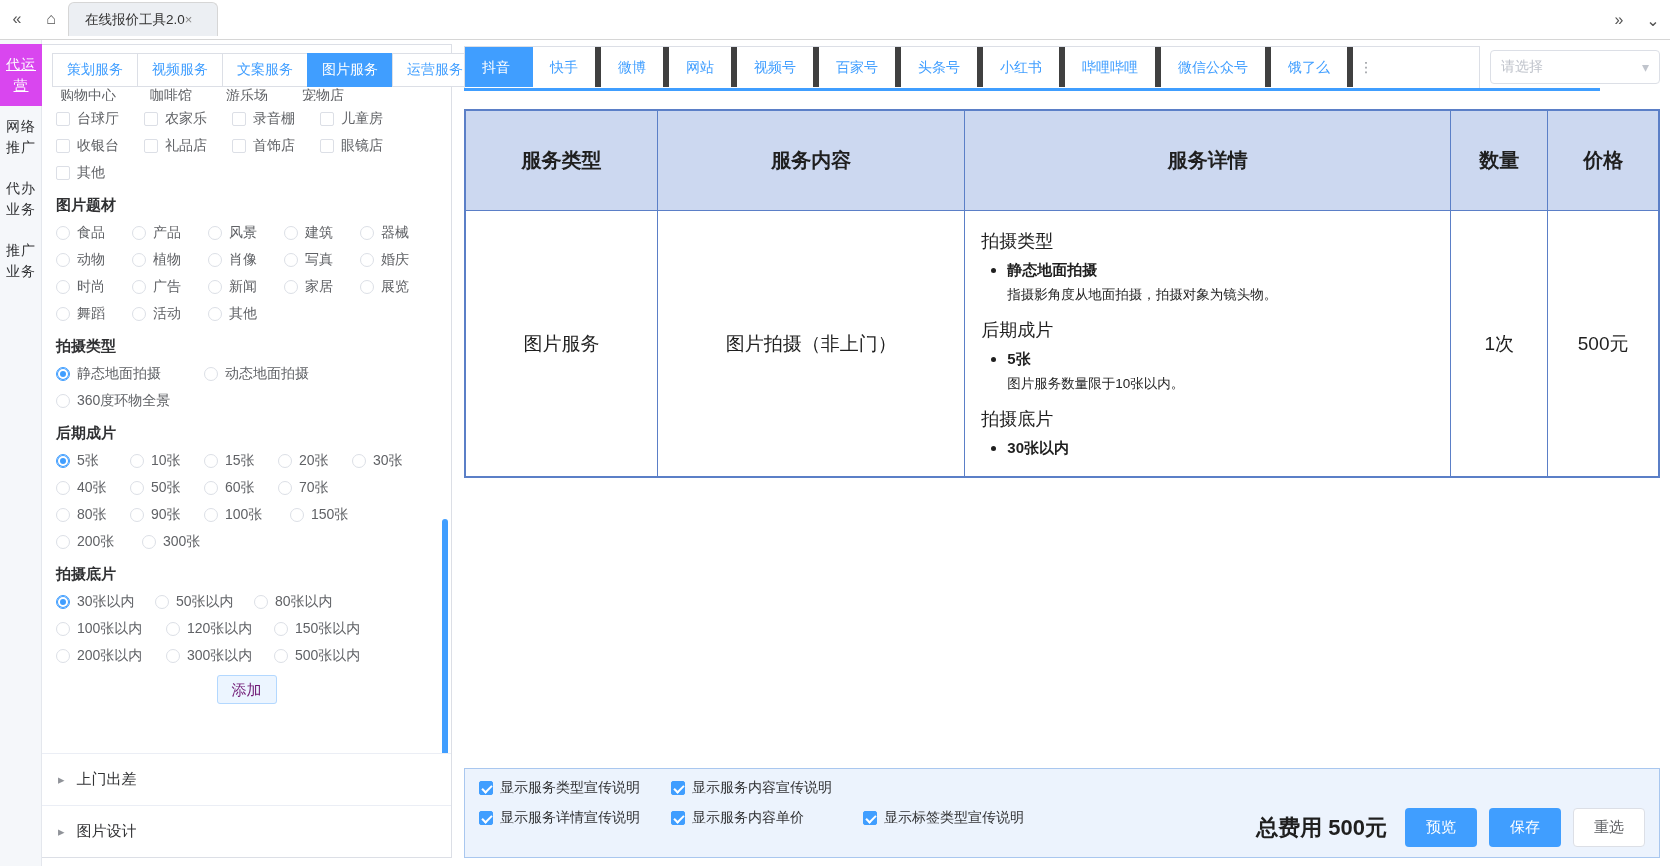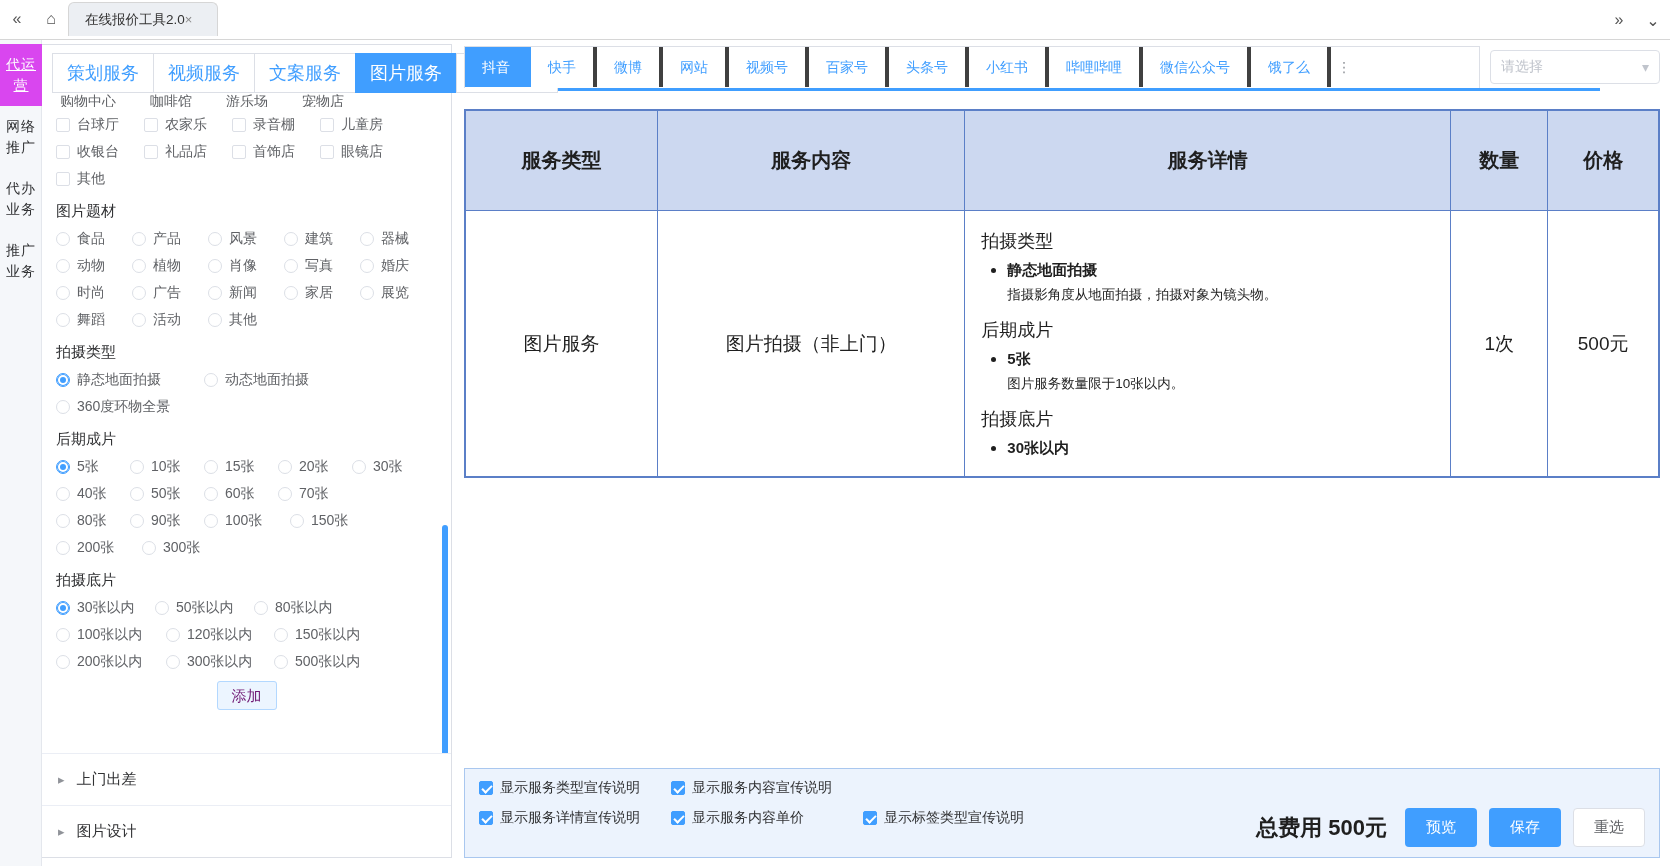--- a/index.html
+++ b/index.html
@@ -93,21 +93,21 @@
   }
   .seg-tabs {
     display: flex;
     padding: 8px 10px 0 10px;
     gap: 0;
   }
   .seg-tab {
     padding: 7px 14px;
     border: 1px solid #dcdfe6;
     border-right: none;
-    font-size: 18px;
+    font-size: 14px;
     color: #409eff;
     background: #fff;
     cursor: pointer;
     white-space: nowrap;
   }
   .seg-tab:last-child { border-right: 1px solid #dcdfe6; }
   .seg-tab.active { background: #409eff; color: #fff; border-color: #409eff; }
 
   .scroll-area {
     flex: 1;
@@ -166,21 +166,21 @@
   .circle.on::after {
     content: "";
     position: absolute;
     left: 3px; top: 3px;
     width: 6px; height: 6px;
     border-radius: 50%;
     background: #409eff;
   }
   .circle.on { box-shadow: inset 0 0 0 1px #409eff; }
   .group-title {
-    font-weight: normal;
+    font-weight: bold;
     font-size: 15px;
     color: #303133;
     margin: 14px 0 6px 0;
   }
   .w-food > .radio-item { width: 68px; }
   .opt-w1 > .radio-item { width: 66px; }
   .opt-w2 > .radio-item { width: 91px; }
   .opt-chk > .chk { width: 80px; }
 
   .add-btn-wrap { text-align: center; margin: 16px 0 10px 0; }
@@ -232,21 +232,21 @@
   .plat-tabs {
     display: flex;
     height: 40px;
   }
   .plat-tab {
     padding: 0 17px;
     height: 40px;
     line-height: 40px;
     font-size: 14px;
     color: #409eff;
-    border-right: 4px solid #404040;
+    border-right: 6px solid #404040;
     white-space: nowrap;
     cursor: pointer;
   }
   .plat-tab.active { background: #409eff; color: #fff; border-color: #409eff; }
   .plat-more {
     width: 26px; text-align: center; line-height: 40px; color: #909399;
   }
   .plat-underline {
     height: 3px;
     background: #409eff;

